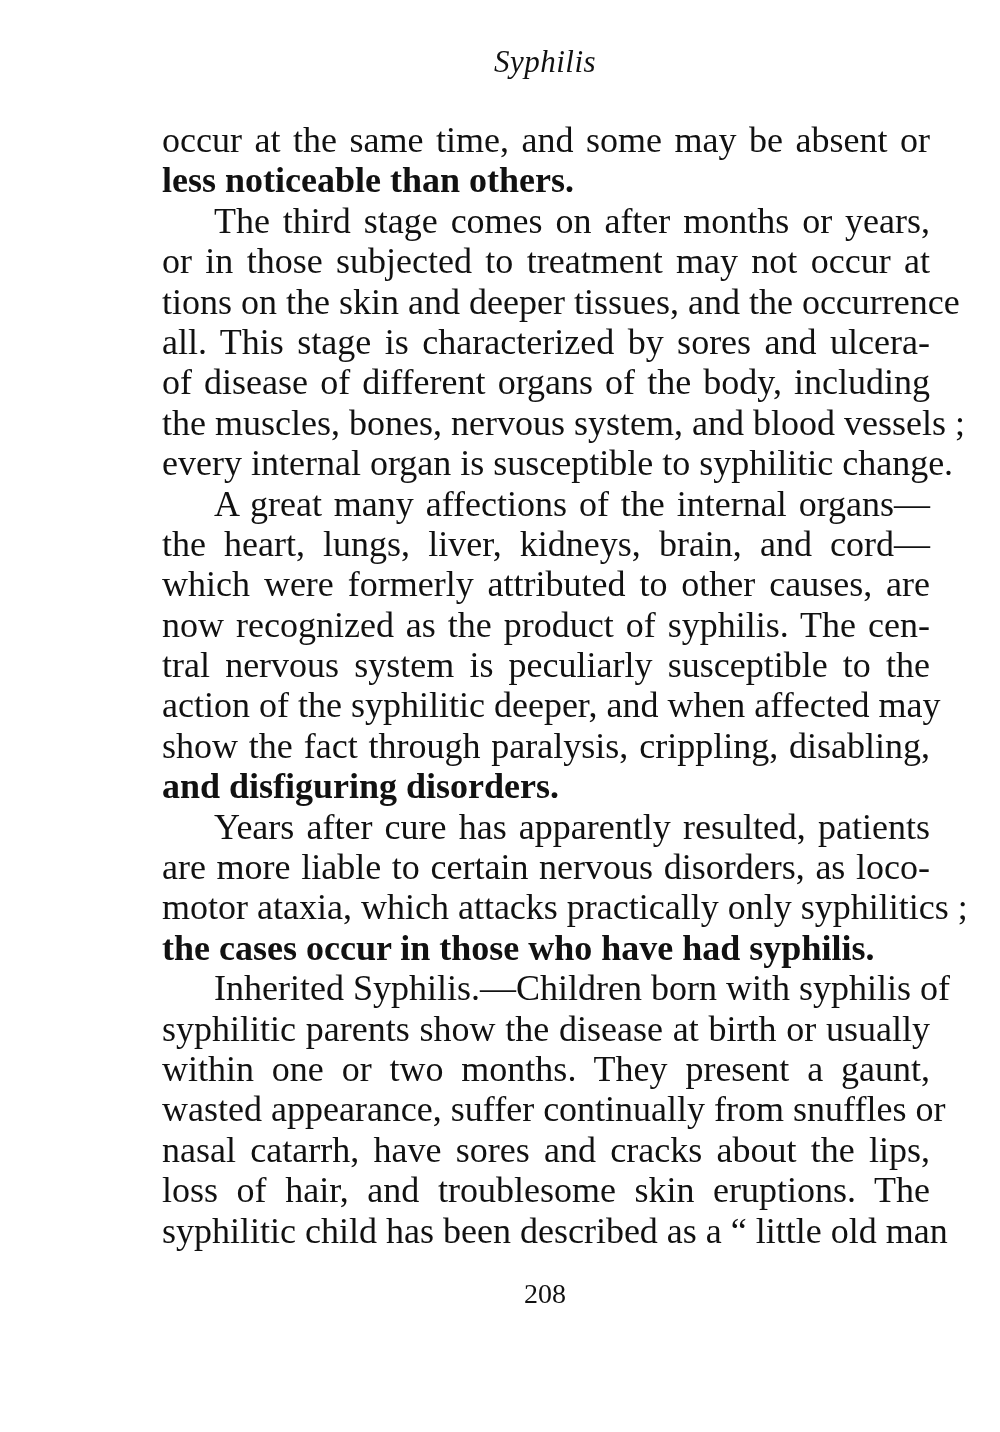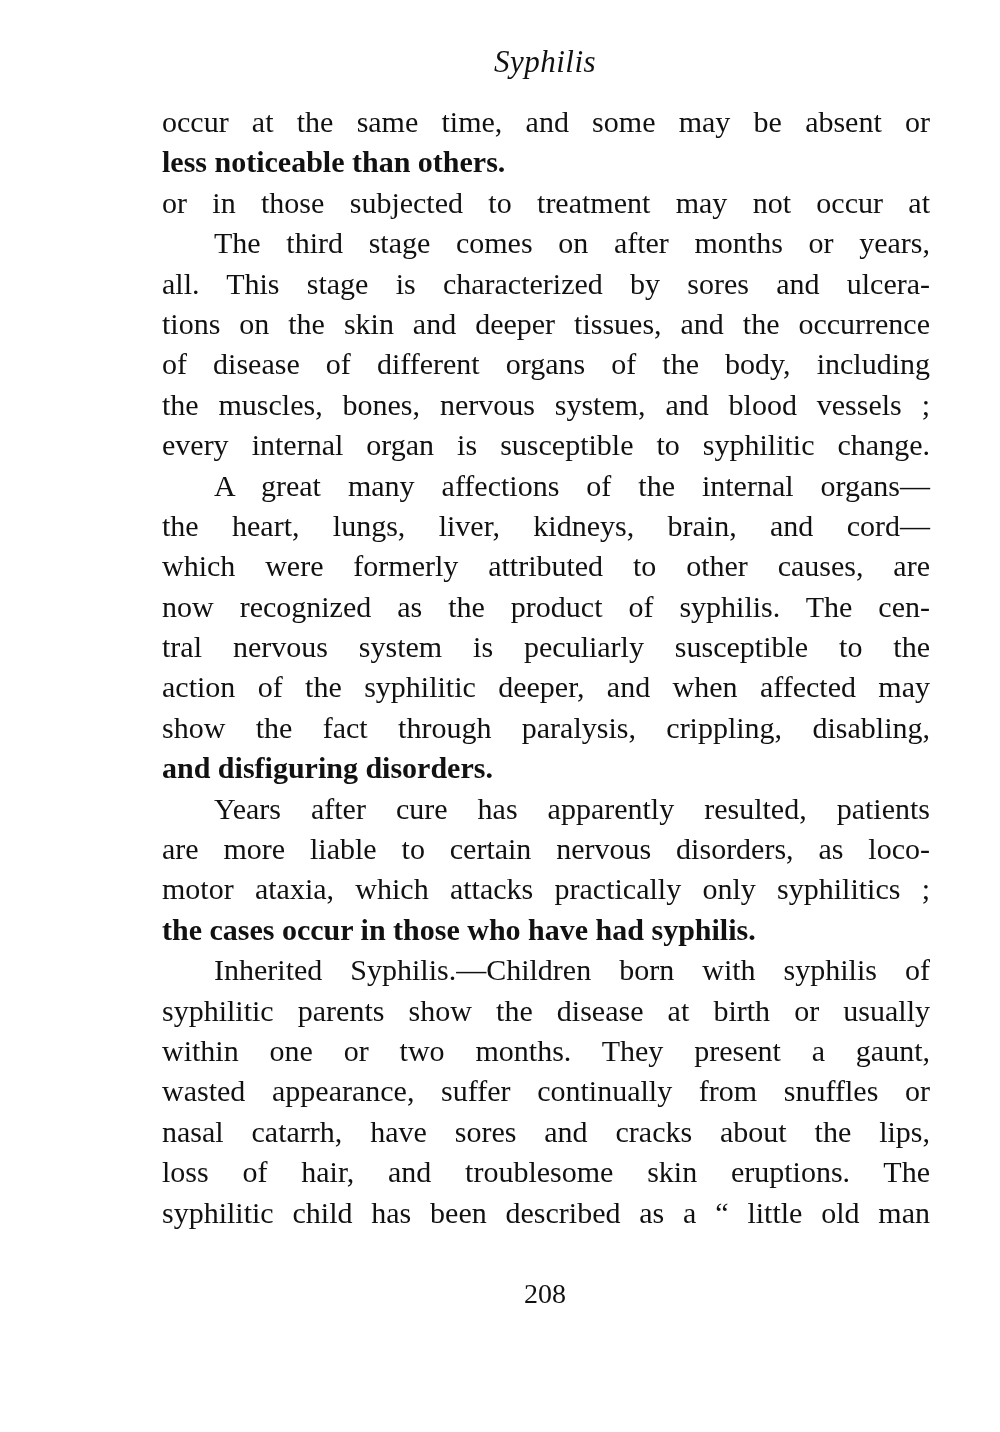--- a/index.html
+++ b/index.html
@@ -4,23 +4,23 @@
 <style>
   html, body { margin: 0; padding: 0; background: #ffffff; }
   body { width: 1000px; height: 1432px; position: relative; overflow: hidden; color: #111; }
   .page { position: absolute; left: 0; top: 0; width: 1000px; height: 1432px; }
   .running-head {
     position: absolute; left: 0; top: 44px; width: 1090px; text-align: center;
     font-family: "Liberation Serif", "DejaVu Serif", serif; font-style: italic;
     font-size: 31px; letter-spacing: 0.5px;
   }
   .body-text {
-    position: absolute; left: 162px; top: 102px; width: 768px;
+    position: absolute; left: 162px; top: 120px; width: 768px;
     font-family: "Liberation Serif", "DejaVu Serif", serif;
-    font-size: 30px; line-height: 40.4px;
+    font-size: 36px; line-height: 40.4px;
   }
   .line { display: block; text-align: justify; text-align-last: justify; white-space: nowrap; height: 40.4px; }
   .line.last { text-align-last: left; font-weight: bold; }
   .line.indent { padding-left: 52px; }
   .line .run { display: inline; }
   .bold { font-weight: normal; }
   .folio {
     position: absolute; left: 0; top: 1278px; width: 1090px; text-align: center;
     font-family: "Liberation Serif", "DejaVu Serif", serif; font-size: 28px;
   }
@@ -32,24 +32,24 @@
   <div class="running-head">Syphilis</div>
 
   <div class="body-text">
 
     <div>
       <span class="line">occur at the same time, and some may be absent or</span>
       <span class="line last">less noticeable than others.</span>
     </div>
 
     <div>
+      <span class="line indent">The third stage comes on after months or years,</span>
       <span class="line">or in those subjected to treatment may not occur at</span>
-      <span class="line indent">The third stage comes on after months or years,</span>
+      <span class="line">tions on the skin and deeper tissues, and the occurrence</span>
       <span class="line">all.  This stage is characterized by sores and ulcera-</span>
-      <span class="line">tions on the skin and deeper tissues, and the occurrence</span>
       <span class="line">of disease of different organs of the body, including</span>
       <span class="line">the muscles, bones, nervous system, and blood vessels ;</span>
       <span class="line">every internal organ is susceptible to syphilitic change.</span>
     </div>
 
     <div>
       <span class="line indent">A great many affections of the internal organs—</span>
       <span class="line">the heart, lungs, liver, kidneys, brain, and cord—</span>
       <span class="line">which were formerly attributed to other causes, are</span>
       <span class="line">now recognized as the product of syphilis.  The cen-</span>

